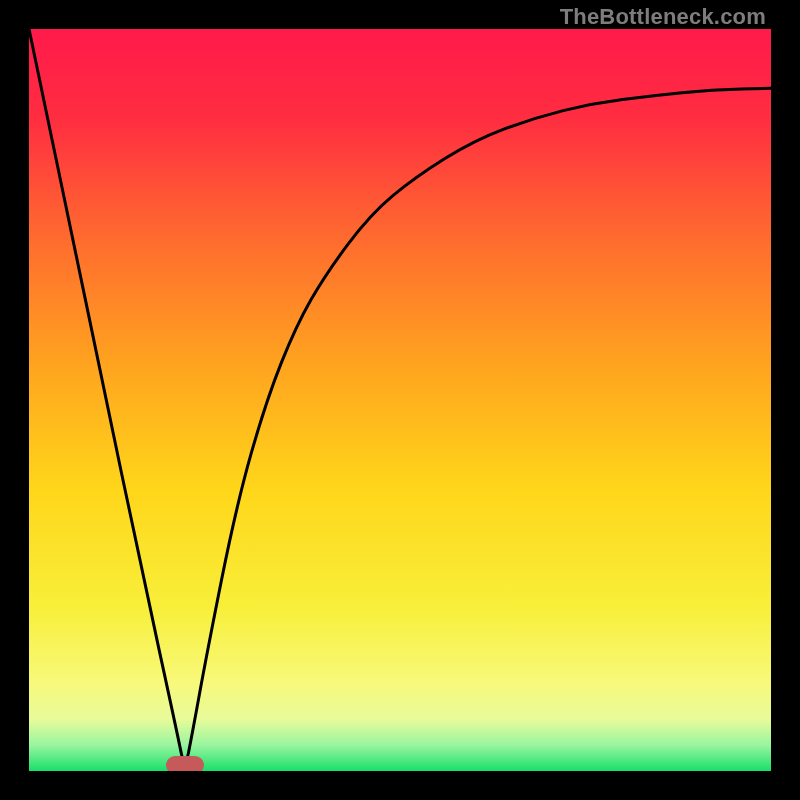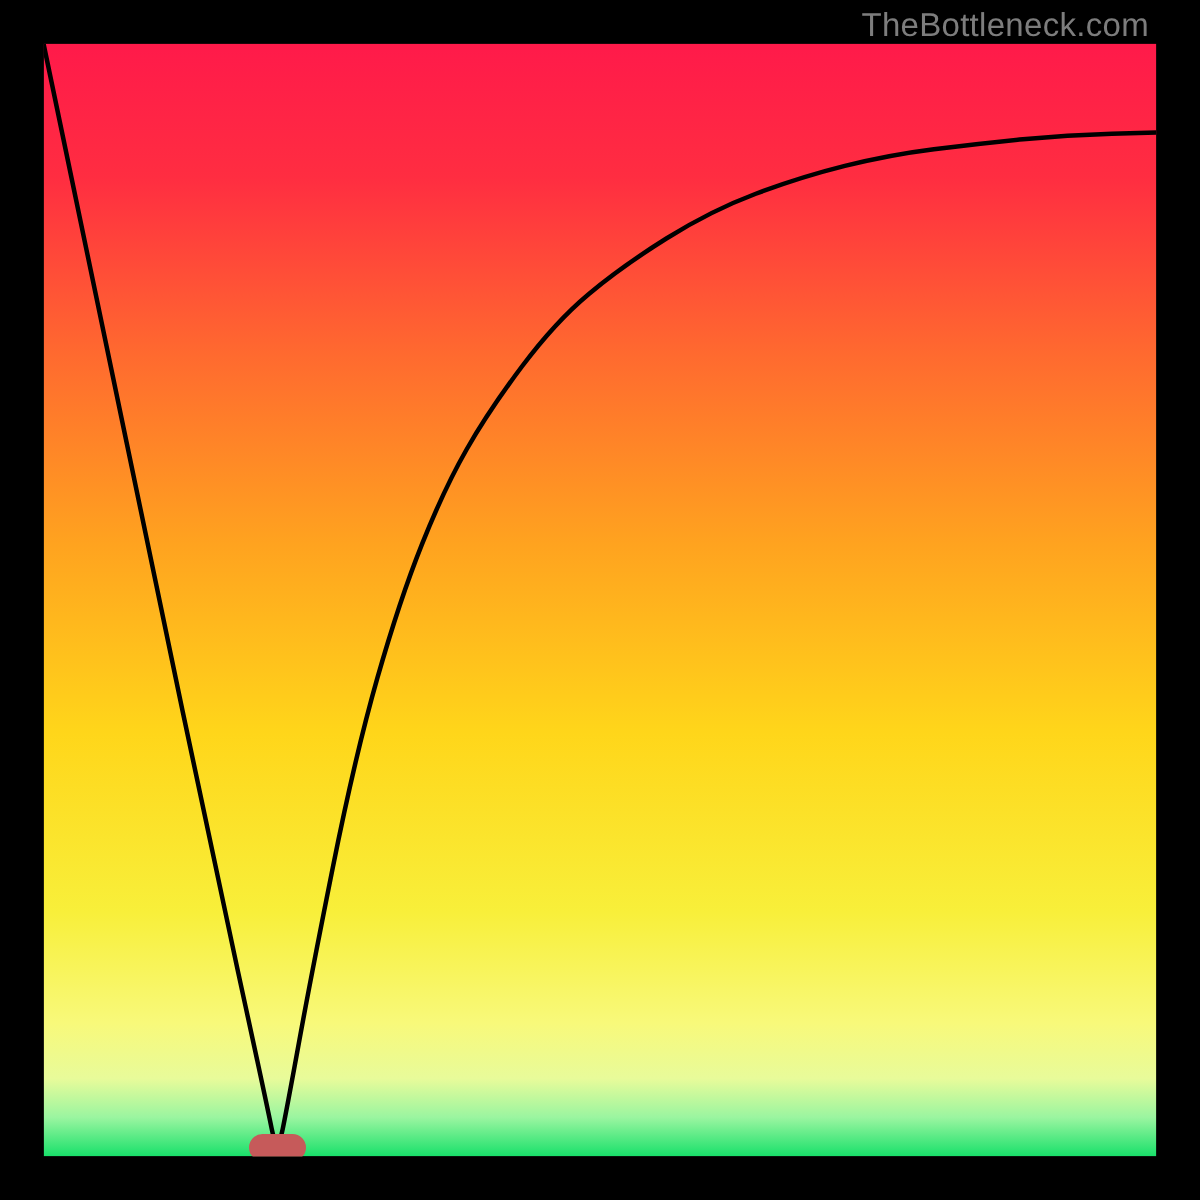--- a/index.html
+++ b/index.html
@@ -27,21 +27,21 @@
     position: absolute;
     inset: 0;
   }
   .watermark {
     position: absolute;
     top: 4px;
     right: 34px;
     color: #7d7d7d;
     font-size: 22px;
     letter-spacing: 0.2px;
-    font-weight: 400;
+    font-weight: 700;
   }
   svg.curve {
     position: absolute;
     inset: 0;
   }
   .marker {
     position: absolute;
     width: 38px;
     height: 18px;
     background: #c65a5a;

